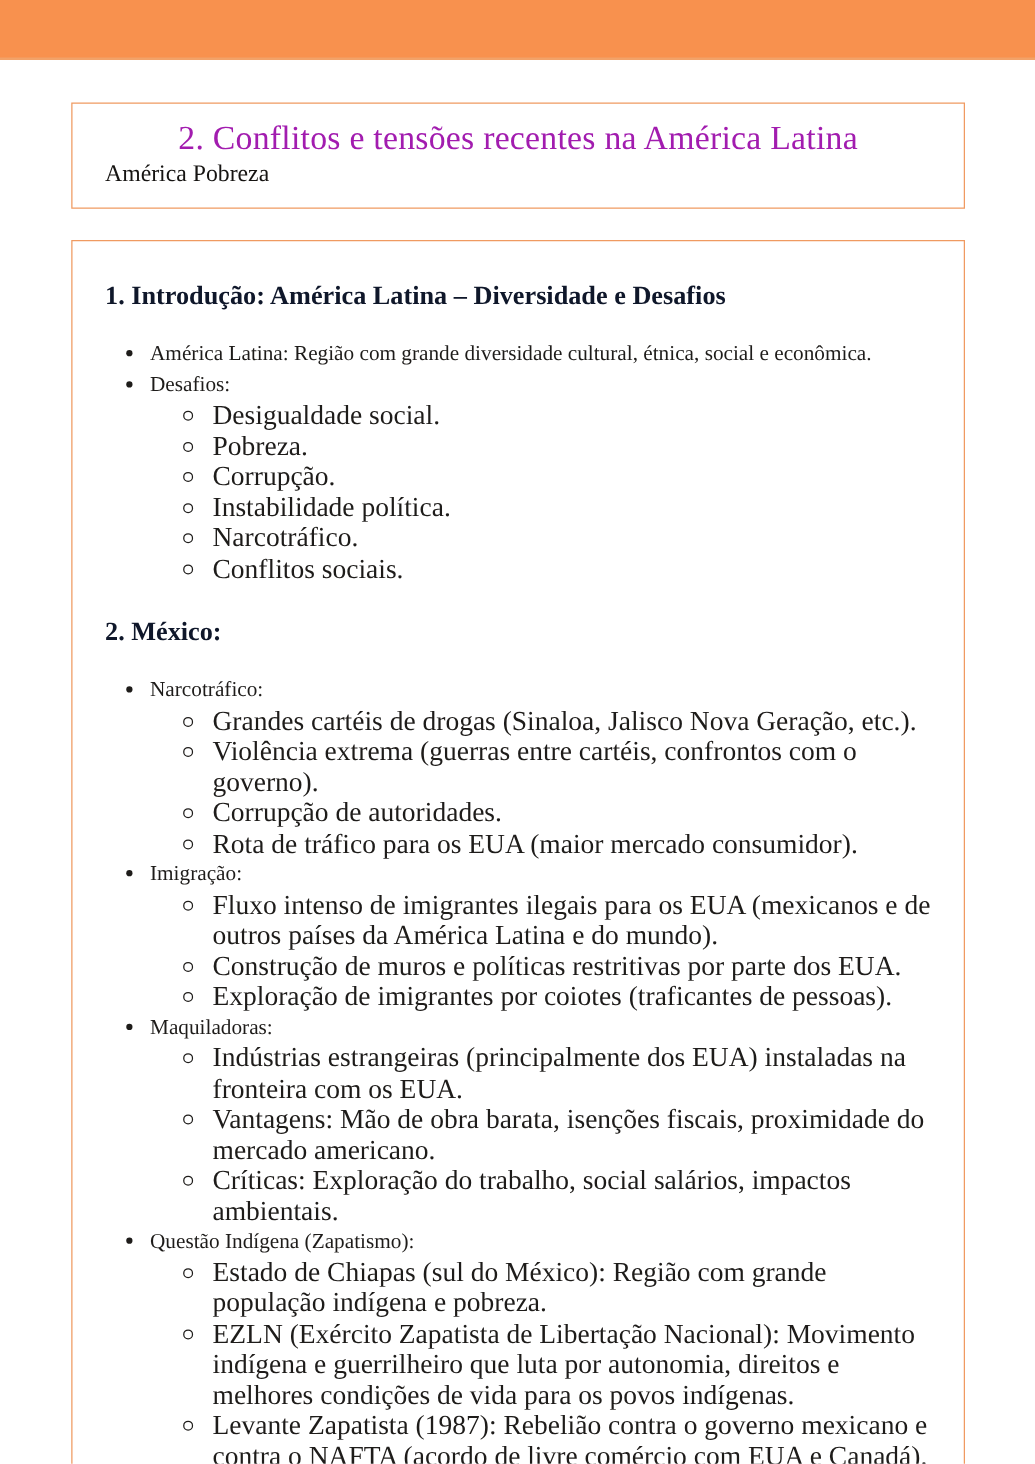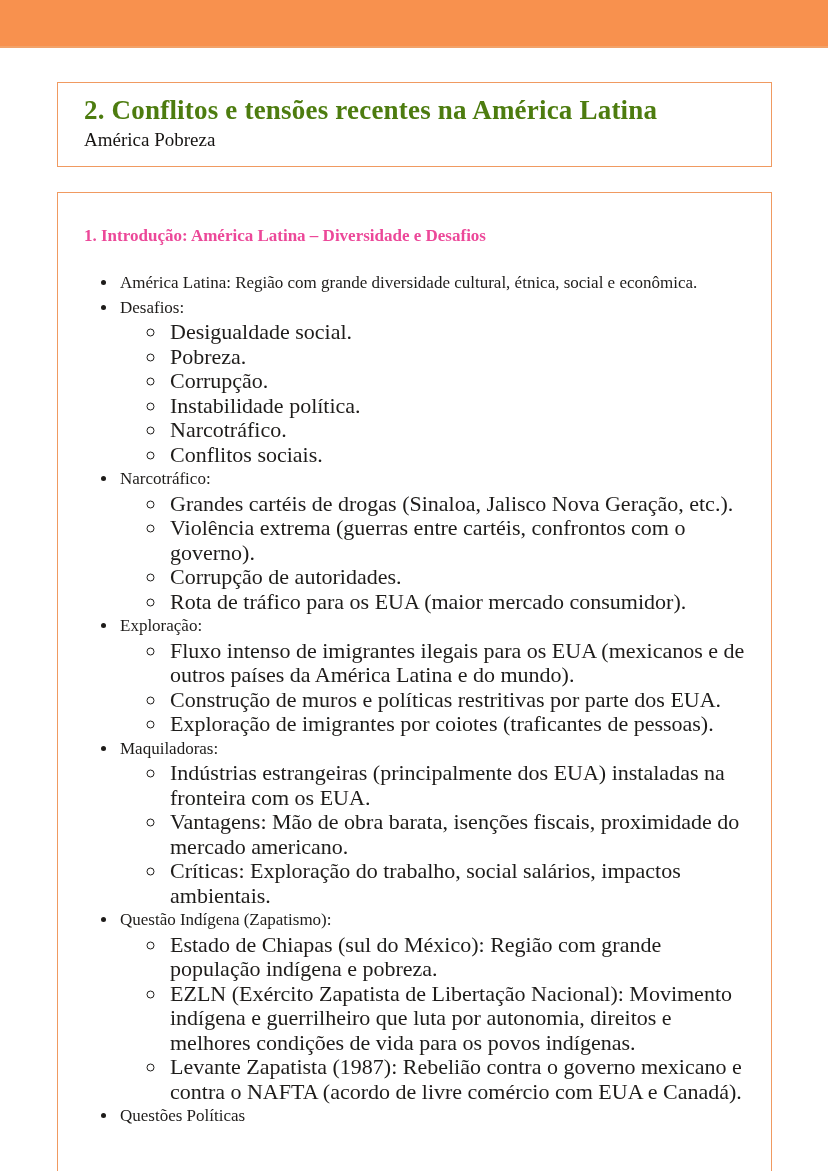--- a/index.html
+++ b/index.html
@@ -29,42 +29,43 @@
     background: #ffffff;
   }
   .header-card {
     margin-top: 34px;
     padding: 11px 26px 14px 26px;
   }
   .page-title {
     margin: 0;
     font-size: 27px;
     line-height: 32px;
-    font-weight: bold;
-    color: #4d7c0f;
+    font-weight: normal;
+    color: #a21caf;
     letter-spacing: 0.2px;
+    text-align: center;
   }
   .page-subtitle {
     margin: 1px 0 0 0;
     font-size: 19px;
     line-height: 25px;
     font-weight: normal;
     color: #161412;
   }
   .content-card {
     margin-top: 25px;
     height: 1020px; 
     padding: 32px 26px 40px 26px;
   }
   .section-heading {
     margin: 0 0 24px 0;
-    font-size: 17px;
+    font-size: 21px;
     line-height: 22px;
     font-weight: bold;
-    color: #ec4899;
+    color: #0f172a;
   }
   .section-heading.not-first {
     margin-top: 27px;
   }
   ul.l1 {
     margin: 0;
     padding: 0 0 0 34px;
     list-style: disc;
   }
   ul.l1 > li {
@@ -100,28 +101,29 @@
         <li><span>América Latina: Região com grande diversidade cultural, étnica, social e econômica.</span></li>
         <li><span>Desafios:</span><ul class="l2">
             <li>Desigualdade social.</li>
             <li>Pobreza.</li>
             <li>Corrupção.</li>
             <li>Instabilidade política.</li>
             <li>Narcotráfico.</li>
             <li>Conflitos sociais.</li>
           </ul></li>
       </ul>
+      <h2 class="section-heading not-first">2. México:</h2>
       <ul class="l1">
         <li><span>Narcotráfico:</span><ul class="l2">
             <li>Grandes cartéis de drogas (Sinaloa, Jalisco Nova Geração, etc.).</li>
             <li>Violência extrema (guerras entre cartéis, confrontos com o governo).</li>
             <li>Corrupção de autoridades.</li>
             <li>Rota de tráfico para os EUA (maior mercado consumidor).</li>
           </ul></li>
-        <li><span>Exploração:</span><ul class="l2">
+        <li><span>Imigração:</span><ul class="l2">
             <li>Fluxo intenso de imigrantes ilegais para os EUA (mexicanos e de outros países da América Latina e do mundo).</li>
             <li>Construção de muros e políticas restritivas por parte dos EUA.</li>
             <li>Exploração de imigrantes por coiotes (traficantes de pessoas).</li>
           </ul></li>
         <li><span>Maquiladoras:</span><ul class="l2">
             <li>Indústrias estrangeiras (principalmente dos EUA) instaladas na fronteira com os EUA.</li>
             <li>Vantagens: Mão de obra barata, isenções fiscais, proximidade do mercado americano.</li>
             <li>Críticas: Exploração do trabalho, social salários, impactos ambientais.</li>
           </ul></li>
         <li><span>Questão Indígena (Zapatismo):</span><ul class="l2">

